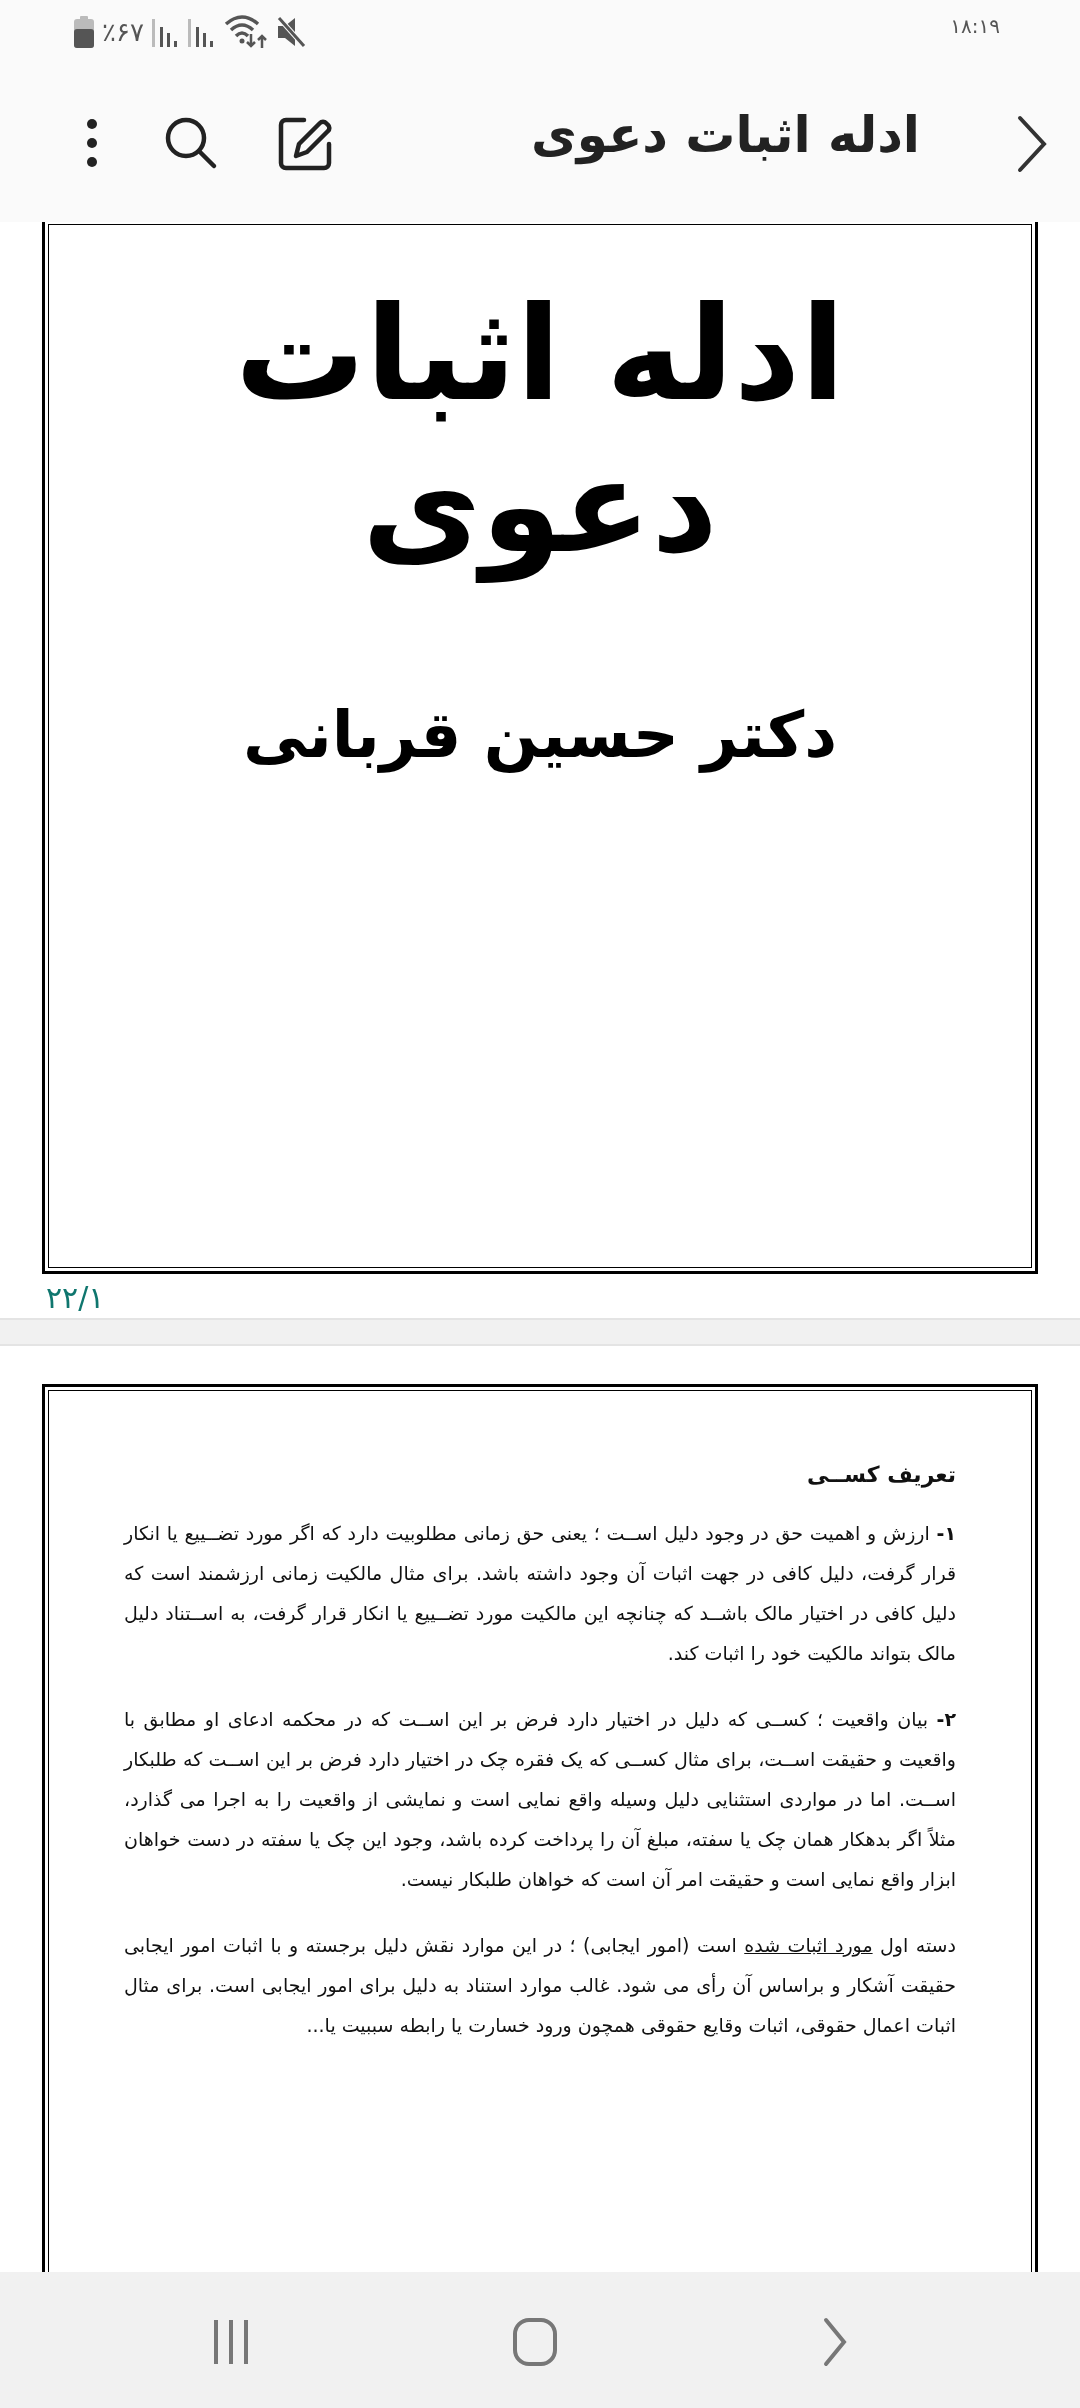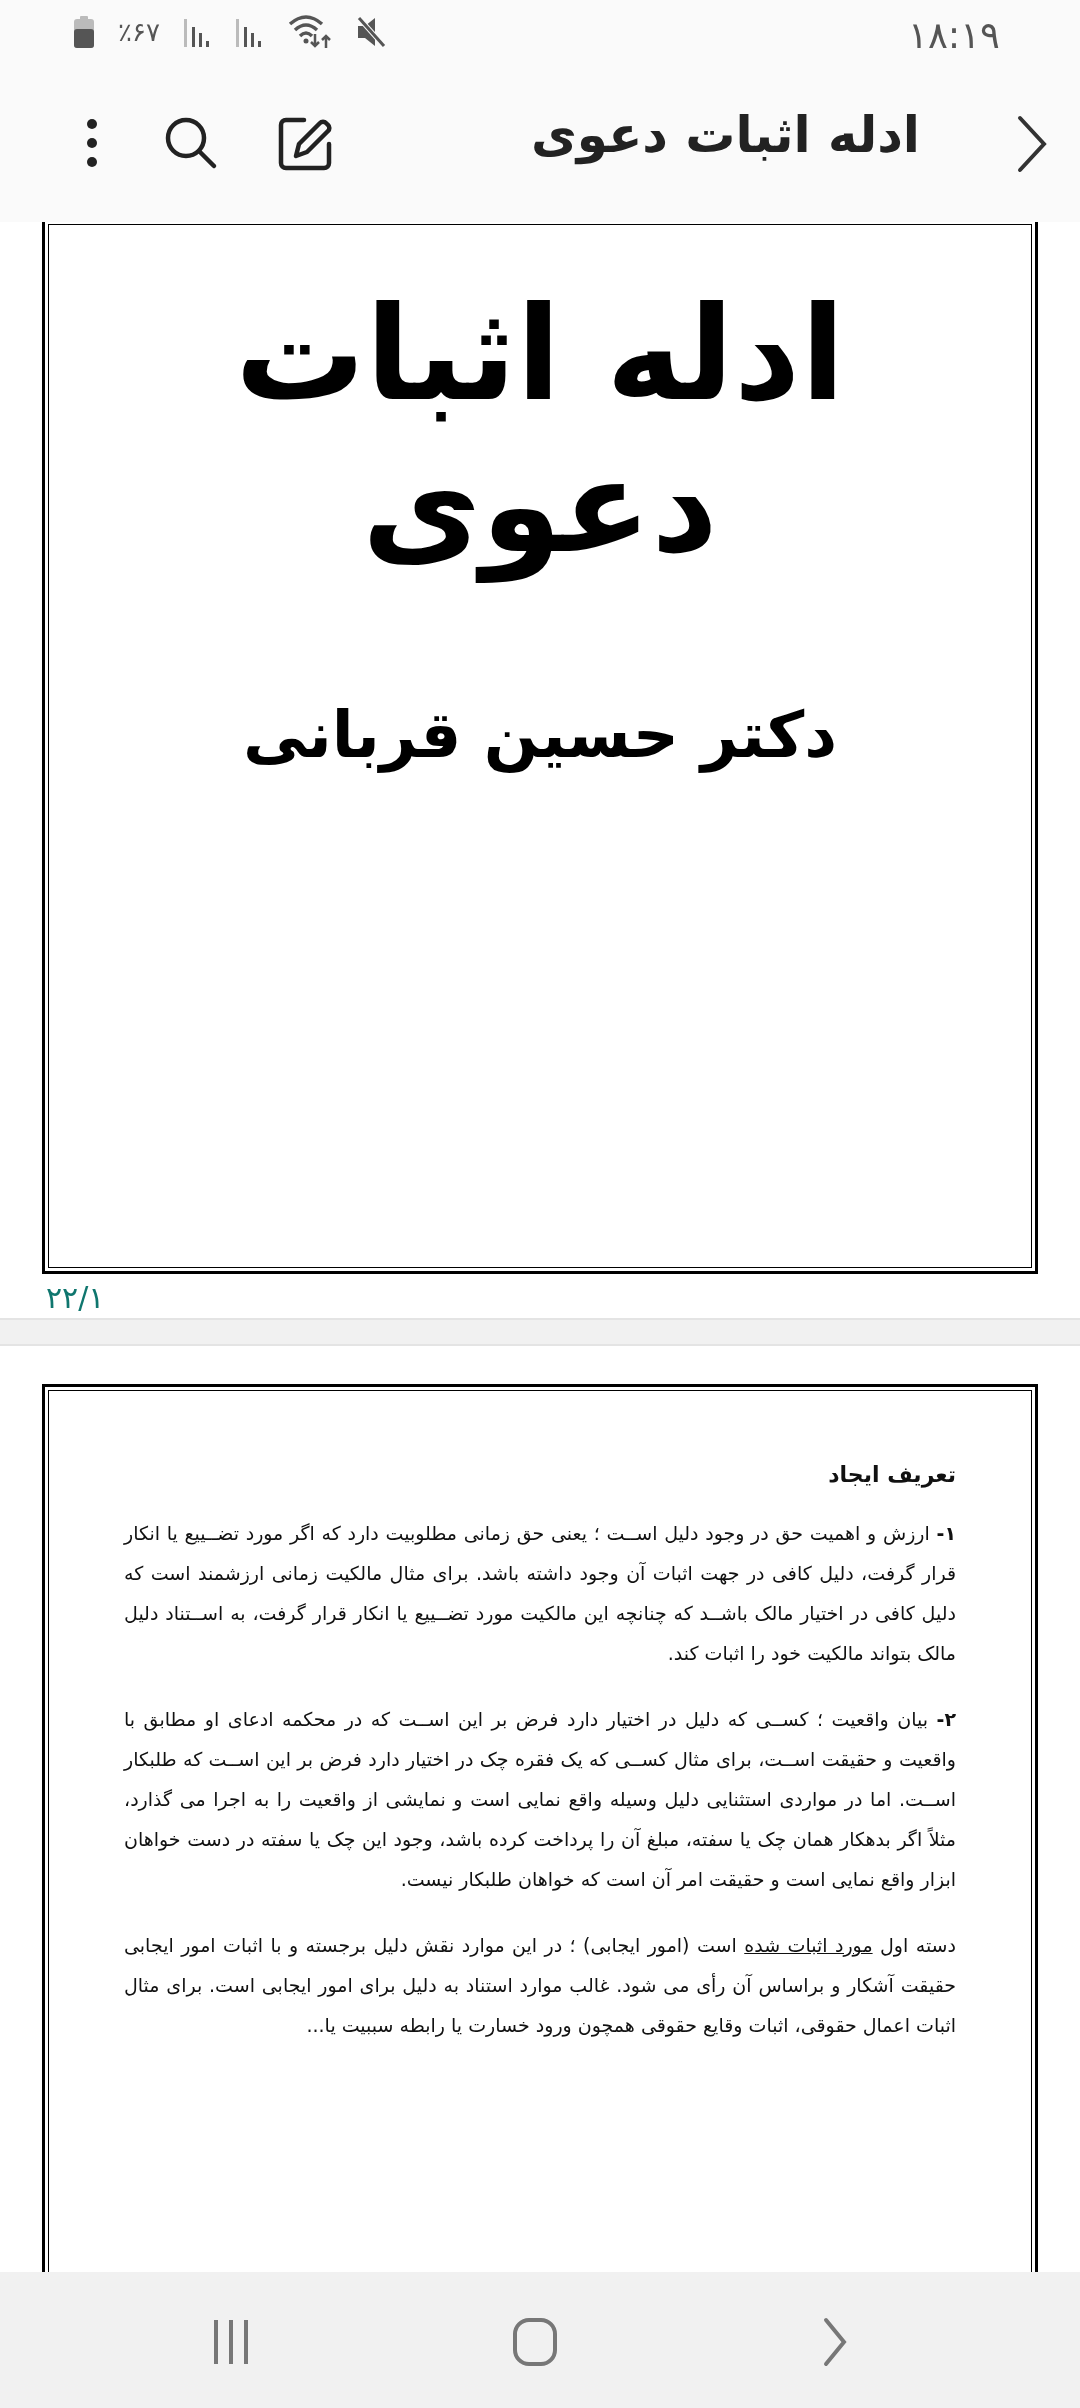--- a/index.html
+++ b/index.html
@@ -8,30 +8,30 @@
       background: #ffffff;
       font-family: "DejaVu Sans", sans-serif;
     }
     
     .status-bar {
       position: absolute; left: 0; top: 0; width: 1080px; height: 66px;
       background: #fafafa; color: #555;
     }
     .status-left {
       position: absolute; left: 74px; top: 14px; height: 36px;
-      display: flex; align-items: center; gap: 24px;
+      display: flex; align-items: center; gap: 8px;
     }
     .battery {
       width: 20px; height: 32px; position: relative;
     }
     .battery svg { display:block; }
     .battery-pct { font-size: 26px; color:#555; direction: ltr; letter-spacing: 0; }
     .sig svg, .wifi svg, .mute svg { display:block; }
     .status-time {
-      position: absolute; right: 80px; top: 14px; font-size: 37px; color: #555;
+      position: absolute; right: 80px; top: 14px; font-size: 20px; color: #555;
     }
     
     .toolbar {
       position: absolute; left: 0; top: 66px; width: 1080px; height: 156px;
       background: #fafafa; border-bottom: 2px solid #e8e8e8;
     }
     .toolbar .back {
       position: absolute; right: 28px; top: 46px; width: 40px; height: 64px;
     }
     .toolbar .title {
@@ -194,21 +194,21 @@
     <div class="cover-title">ادله اثبات دعوی</div>
     <div class="cover-author">دکتر حسین قربانی</div>
   </div>
 
   <div class="page-indicator">۲۲/۱</div>
   <div class="page-gap"></div>
 
   <div class="page page2">
     <div class="page-frame"></div>
     <div class="doc-body">
-      <h3>تعریف ایجاد</h3>
+      <h3>تعریف کســی</h3>
       <p><span class="num">۱-</span><span> ارزش و اهمیت حق در وجود دلیل اســت ؛ یعنی حق زمانی مطلوبیت دارد که اگر مورد تضــییع یا انکار قرار گرفت، دلیل کافی در جهت اثبات آن وجود داشته باشد. برای مثال مالکیت زمانی ارزشمند است که دلیل کافی در اختیار مالک باشــد که چنانچه این مالکیت مورد تضــییع یا انکار قرار گرفت، به اســتناد دلیل مالک بتواند مالکیت خود را اثبات کند.</span></p>
       <p><span class="num">۲-</span><span> بیان واقعیت ؛ کســی که دلیل در اختیار دارد فرض بر این اســت که در محکمه ادعای او مطابق با واقعیت و حقیقت اســت، برای مثال کســی که یک فقره چک در اختیار دارد فرض بر این اســت که طلبکار اســت. اما در مواردی استثنایی دلیل وسیله واقع نمایی است و نمایشی از واقعیت را به اجرا می گذارد، مثلاً اگر بدهکار همان چک یا سفته، مبلغ آن را پرداخت کرده باشد، وجود این چک یا سفته در دست خواهان ابزار واقع نمایی است و حقیقت امر آن است که خواهان طلبکار نیست.</span></p>
       <p><span>دسته اول </span><span class="ul">مورد اثبات شده</span><span> است (امور ایجابی) ؛ در این موارد نقش دلیل برجسته و با اثبات امور ایجابی حقیقت آشکار و براساس آن رأی می شود. غالب موارد استناد به دلیل برای امور ایجابی است. برای مثال اثبات اعمال حقوقی، اثبات وقایع حقوقی همچون ورود خسارت یا رابطه سببیت یا...</span></p>
 
     </div>
   </div>
 </div>
 
 <div class="navbar">
   <div class="nav-btn nav-recent">

